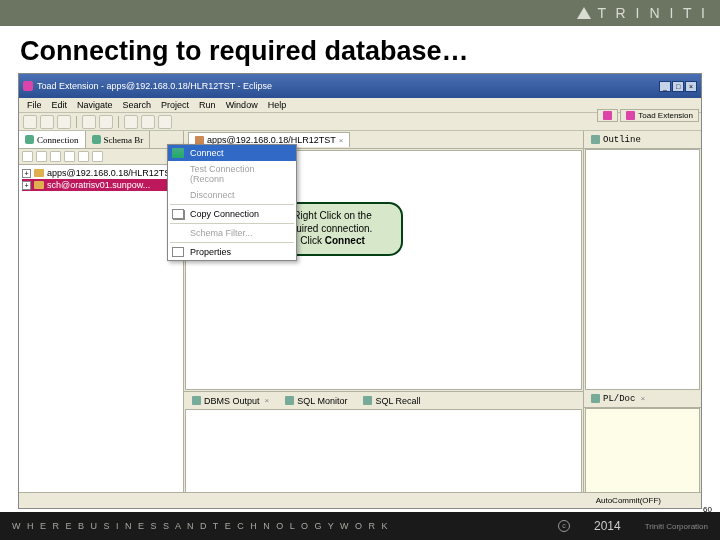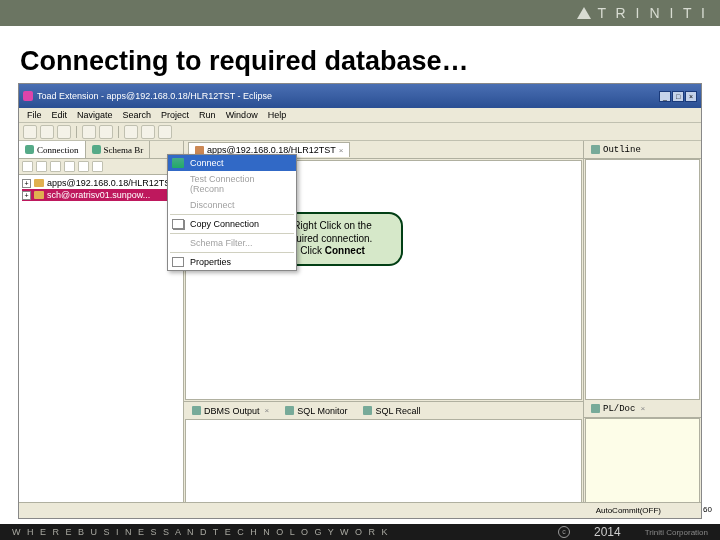--- a/index.html
+++ b/index.html
@@ -2,21 +2,21 @@
 <html><head>
 <meta charset="utf-8">
 <style>
   * { box-sizing: border-box; margin: 0; padding: 0; }
   body { width: 720px; height: 540px; font-family: Arial, sans-serif; background: #fff; overflow: hidden; position: relative; }
   
   .top-bar { height: 26px; background: #6b7562; display: flex; justify-content: flex-end; align-items: center; padding-right: 12px; }
   .brand { color: #d8dcd2; font-size: 14px; letter-spacing: 3px; display: flex; align-items: center; gap: 6px; }
   .brand-tri { width: 0; height: 0; border-left: 7px solid transparent; border-right: 7px solid transparent; border-bottom: 12px solid #d8dcd2; }
   
-  .slide-title { padding: 20px 20px 6px; }
+  .slide-title { padding: 10px 20px 6px; }
   .slide-title h1 { font-weight: bold; font-size: 27px; color: #000; }
   
   .screenshot { margin: 0 18px; border: 1px solid #888; background: #ece9d8; position: relative; height: 436px; font-size: 9px; }
   
   .win-titlebar { height: 24px; background: linear-gradient(#4a6fb3,#2a4f93); color: #fff; display: flex; align-items: center; padding: 0 4px; font-size: 9px; }
   .win-titlebar .icon { width: 10px; height: 10px; background: #d4a; margin-right: 4px; border-radius: 2px; }
   .win-titlebar .wbuttons { margin-left: auto; display: flex; gap: 1px; }
   .win-titlebar .wbtn { width: 12px; height: 11px; background: #c5d3ea; border: 1px solid #1a3a7a; font-size: 7px; line-height: 9px; text-align: center; color: #000; }
   
   .menubar { height: 15px; background: #ece9d8; display: flex; align-items: center; padding: 0 4px; gap: 2px; border-bottom: 1px solid #c0c0b0; }
@@ -74,21 +74,21 @@
   .context-menu .cm-icon.conn { background: linear-gradient(#4a8,#2a6); border-radius: 1px; }
   .context-menu .cm-icon.copy { background: #fff; border: 1px solid #888; box-shadow: 1px 1px 0 #888; }
   .context-menu .cm-icon.prop { background: #fff; border: 1px solid #888; }
   
   .callout { position: absolute; top: 128px; left: 232px; width: 152px; z-index: 15; }
   .callout-arrow { position: absolute; top: -42px; left: 10px; width: 0; height: 0; border-left: 4px solid transparent; border-right: 18px solid transparent; border-bottom: 44px solid #023f15; }
   .callout-arrow::after { content: ""; position: absolute; top: 3px; left: -2px; width: 0; height: 0; border-left: 3px solid transparent; border-right: 14px solid transparent; border-bottom: 40px solid #d6e8c9; }
   .callout-box { background: #d6e8c9; border: 2px solid #023f15; border-radius: 14px; padding: 6px 8px; text-align: center; font-size: 10px; line-height: 1.25; }
   .callout-box b { font-weight: bold; }
   
-  .footer { position: absolute; bottom: 0; left: 0; right: 0; height: 16px; background: #1a1a1a; display: flex; align-items: center; padding: 0 12px; }
+  .footer { position: absolute; bottom: 0; left: 0; right: 0; height: 28px; background: #1a1a1a; display: flex; align-items: center; padding: 0 12px; }
   .footer-text { color: #a8a8a0; font-size: 9px; letter-spacing: 2px; }
   .footer-right { margin-left: auto; display: flex; align-items: center; gap: 24px; color: #ccc; font-size: 12px; }
   .footer-right .corp { font-size: 8px; color: #888; }
   .copyright { width: 12px; height: 12px; border: 1px solid #999; border-radius: 50%; font-size: 7px; text-align: center; line-height: 10px; color: #999; }
   
   .pagenum { position: absolute; bottom: 26px; right: 8px; font-size: 8px; color: #000; }
 </style>
 </head>
 <body>
 
@@ -131,20 +131,29 @@
     <div class="tbtn"></div>
     <div class="sep"></div>
     <div class="tbtn"></div>
     <div class="tbtn"></div>
     <div class="sep"></div>
     <div class="tbtn"></div>
     <div class="tbtn"></div>
     <div class="tbtn"></div>
   </div>
 
+  <div class="perspective-bar">
+    <div class="persp-btn">
+        <span class="picon"></span>
+      </div>
+    <div class="persp-btn">
+        <span class="picon"></span>
+        <span>Toad Extension</span>
+      </div>
+  </div>
 
   <div class="workspace">
     <div class="left-pane">
       <div class="pane-tabs">
         <div class="pane-tab">
             <span class="tabicon"></span>
             <span>Connection</span>
           </div>
         <div class="pane-tab inactive">
             <span class="tabicon"></span>

